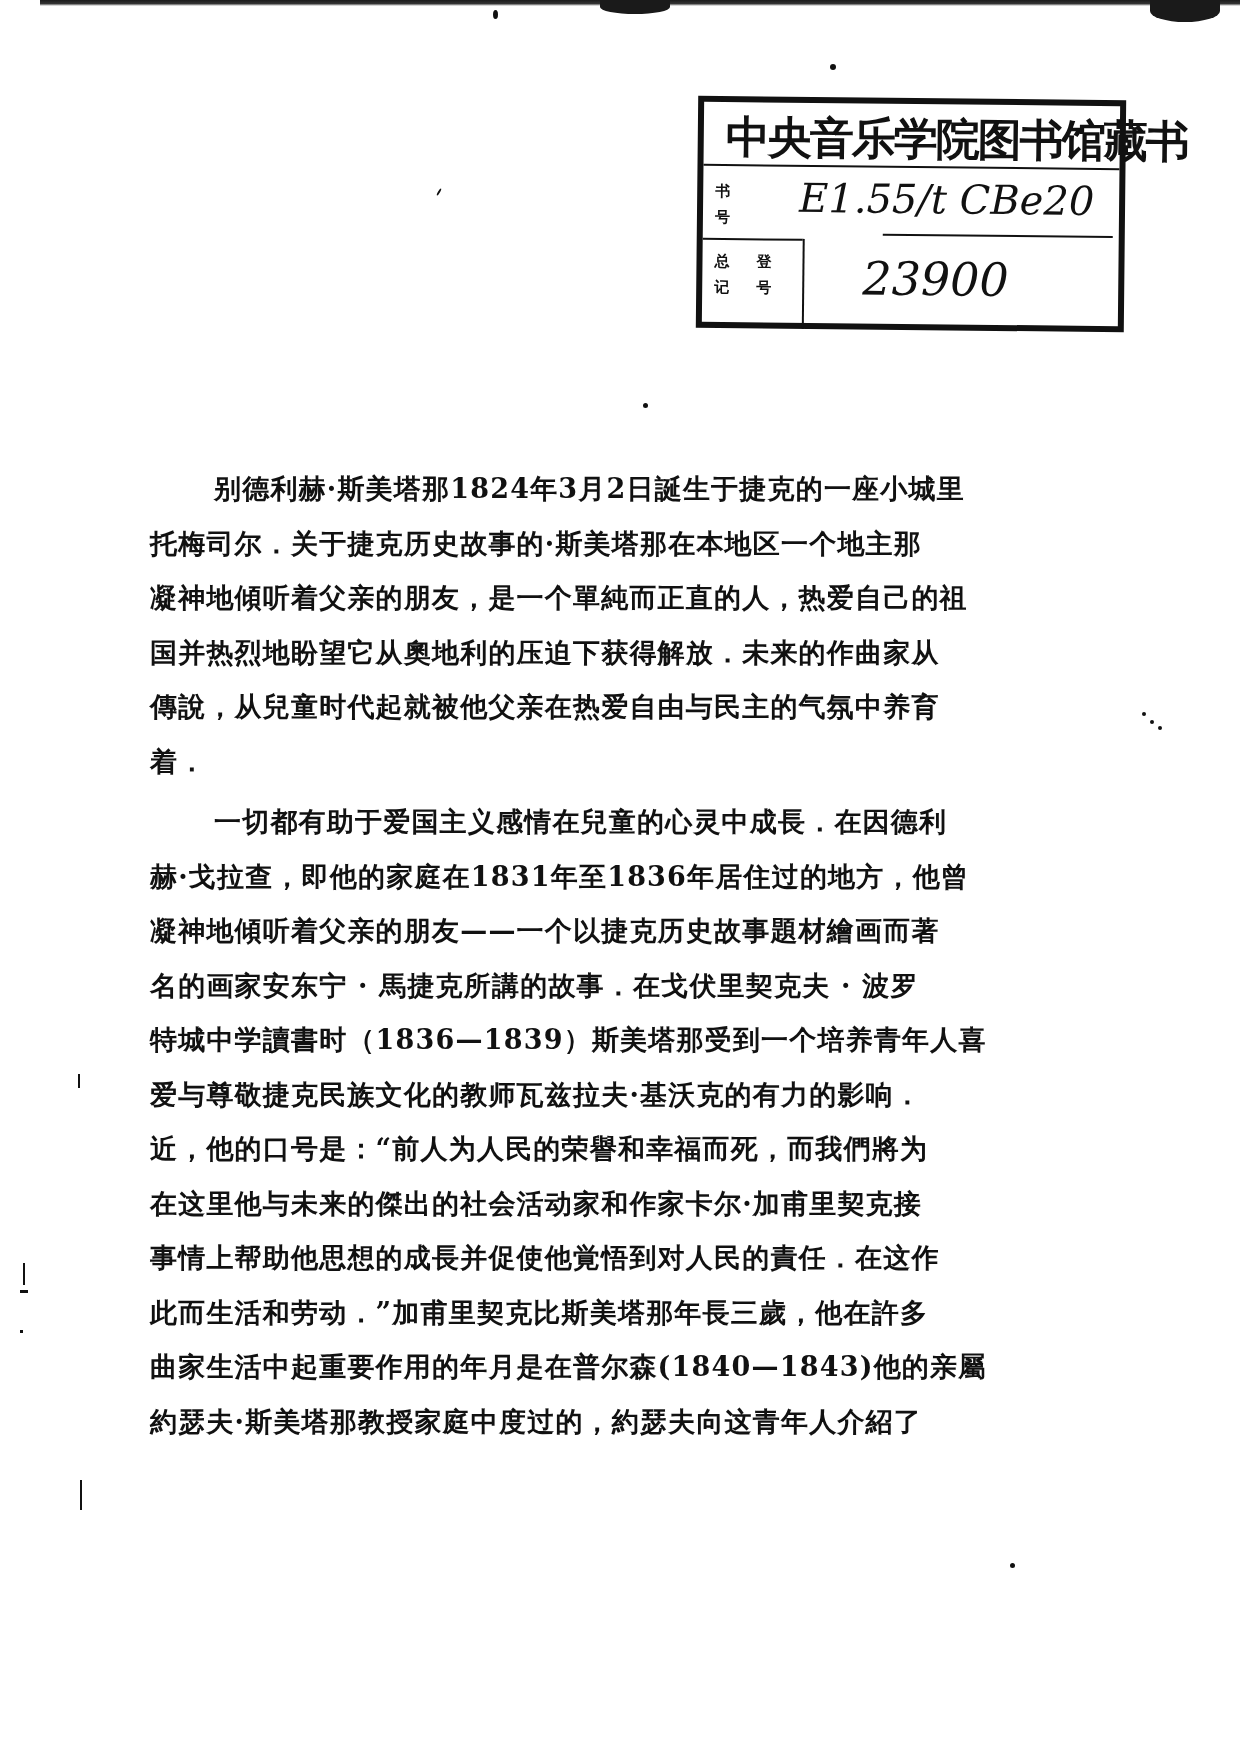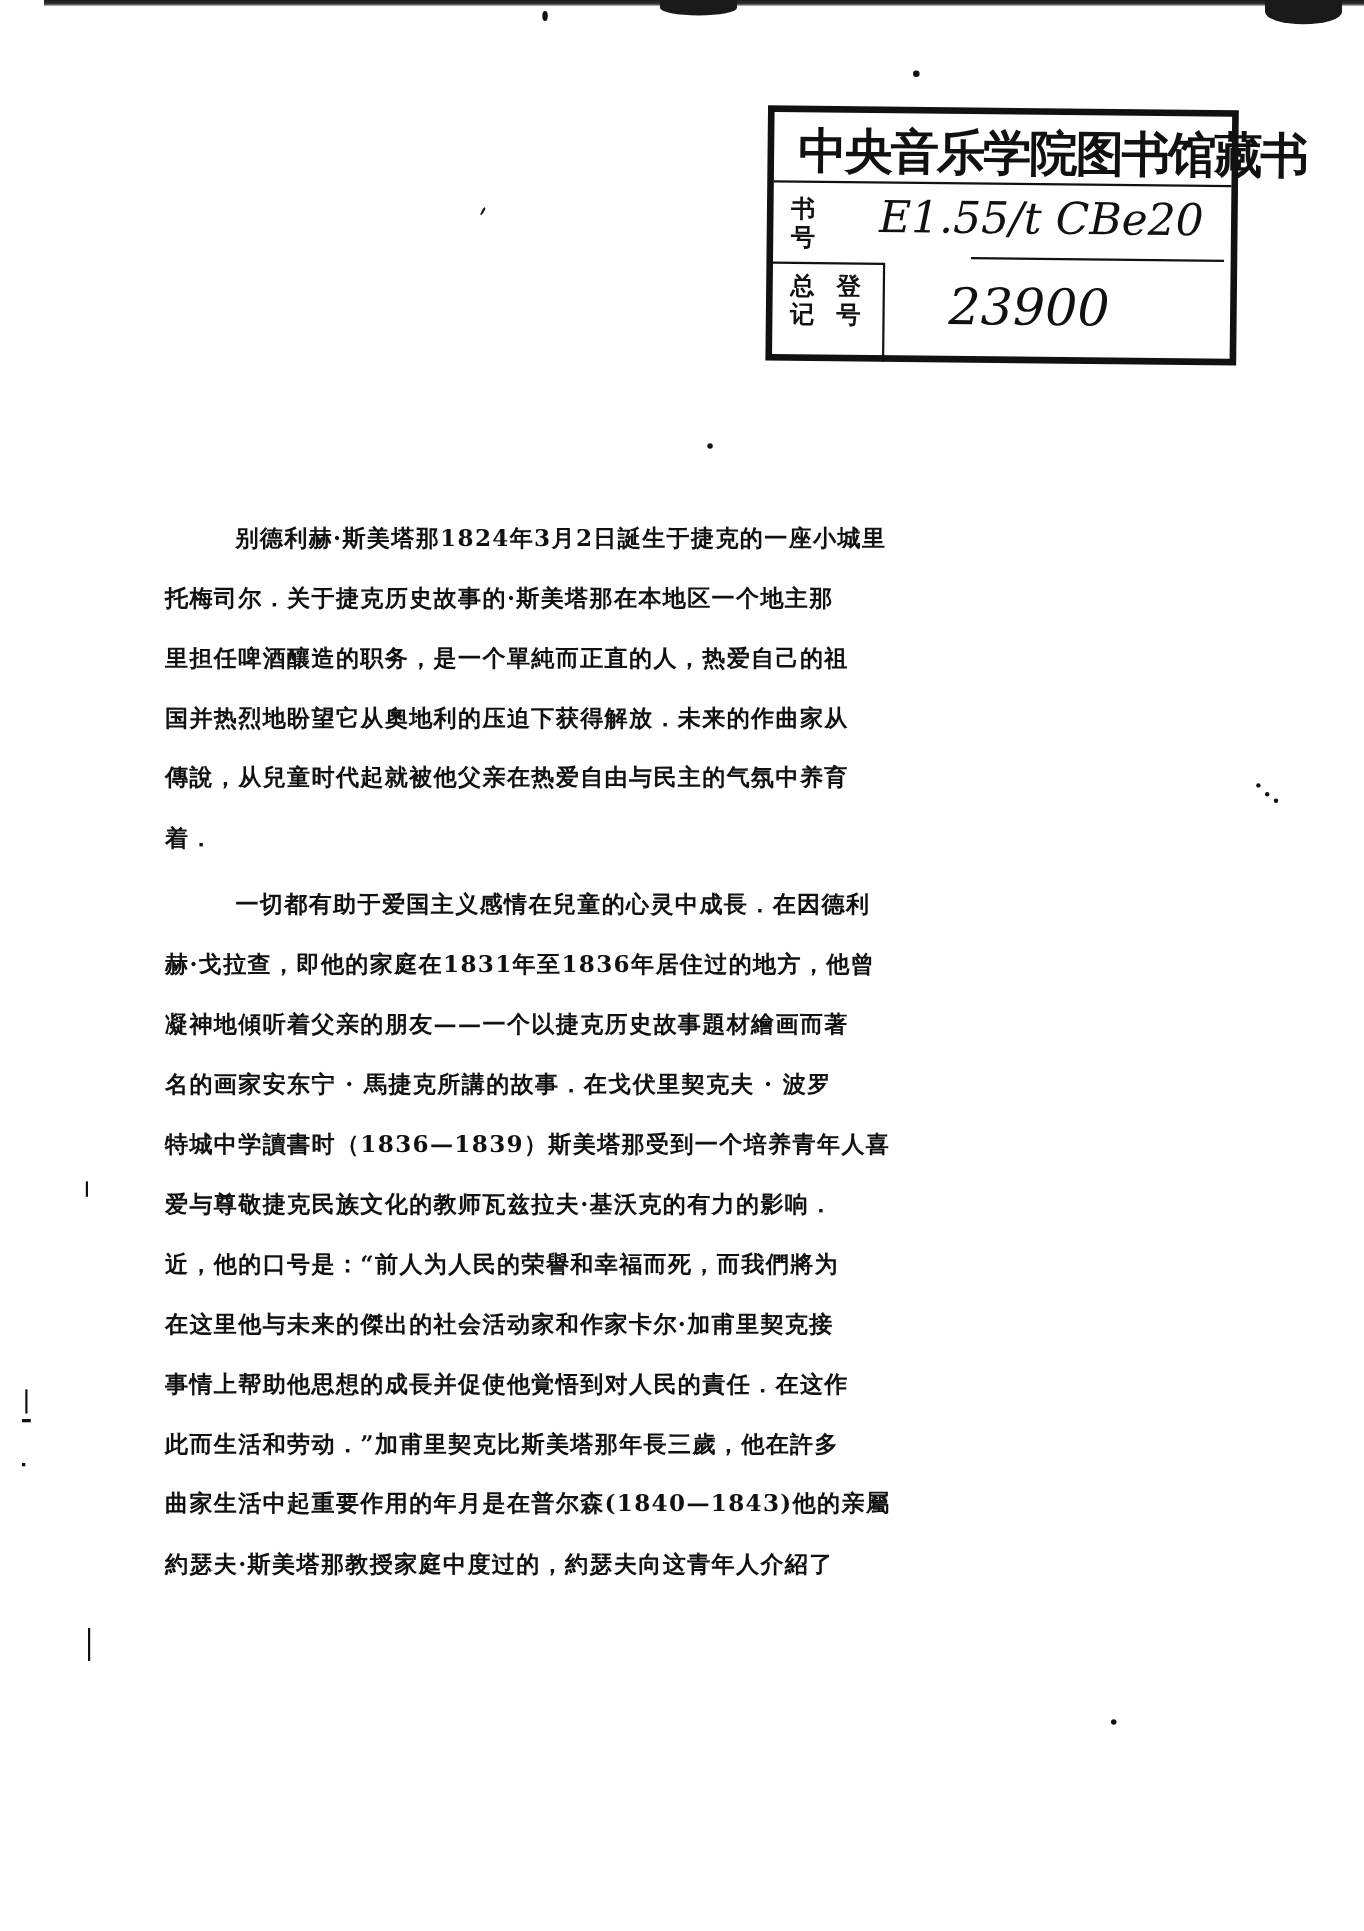--- a/index.html
+++ b/index.html
@@ -56,43 +56,43 @@
       white-space: nowrap;
       color: #111;
     }
     .stamp-hline {
       position: absolute;
       background: #111;
     }
     .stamp-label {
       position: absolute;
       font-family: "DejaVu Sans", "Liberation Sans", sans-serif;
-      font-size: 22px;
+      font-size: 15px;
       font-weight: bold;
       color: #111;
       width: 26px;
       line-height: 26px;
-      text-align: right;
+      text-align: left;
     }
     .stamp-hand {
       position: absolute;
       font-family: "DejaVu Serif", "Liberation Serif", serif;
       font-style: italic;
       color: #111;
       white-space: nowrap;
     }
     .text-block {
       position: absolute;
       left: 150px;
       top: 462px;
       width: 980px;
     }
     .line {
       font-family: "DejaVu Serif", "Liberation Serif", serif;
-      font-size: 21px;
+      font-size: 27px;
       line-height: 54.5px;
       height: 54.5px;
       white-space: nowrap;
       letter-spacing: 1.2px;
       font-weight: bold;
       color: #111;
     }
     .line.indent {
       padding-left: 64px;
     }
@@ -140,21 +140,21 @@
   <div class="stamp-hline" style="left:100px;top:136px;width:2px;height:90px;"></div>
   <div class="stamp-label" style="left:12px;top:146px;">总记</div>
   <div class="stamp-label" style="left:54px;top:146px;">登号</div>
   <div class="stamp-hand" style="left:160px;top:148px;font-size:46px;">23900</div>
 </div>
 
 <div class="text-block">
   <div>
     <div class="line indent">别德利赫·斯美塔那1824年3月2日誕生于捷克的一座小城里</div>
     <div class="line">托梅司尔．关于捷克历史故事的·斯美塔那在本地区一个地主那</div>
-    <div class="line">里担任啤酒釀造的职务，是一个單純而正直的人，热爱自己的祖</div>
+    <div class="line">凝神地傾听着父亲的朋友，是一个單純而正直的人，热爱自己的祖</div>
     <div class="line">国并热烈地盼望它从奧地利的压迫下获得解放．未来的作曲家从</div>
     <div class="line">傳說，从兒童时代起就被他父亲在热爱自由与民主的气氛中养育</div>
     <div class="line">着．</div>
   </div>
   <div class="para-gap"></div>
   <div>
     <div class="line indent">一切都有助于爱国主义感情在兒童的心灵中成長．在因德利</div>
     <div class="line">赫·戈拉查，即他的家庭在1831年至1836年居住过的地方，他曾</div>
     <div class="line">凝神地傾听着父亲的朋友——一个以捷克历史故事題材繪画而著</div>
     <div class="line">名的画家安东宁 · 馬捷克所講的故事．在戈伏里契克夫 · 波罗</div>

